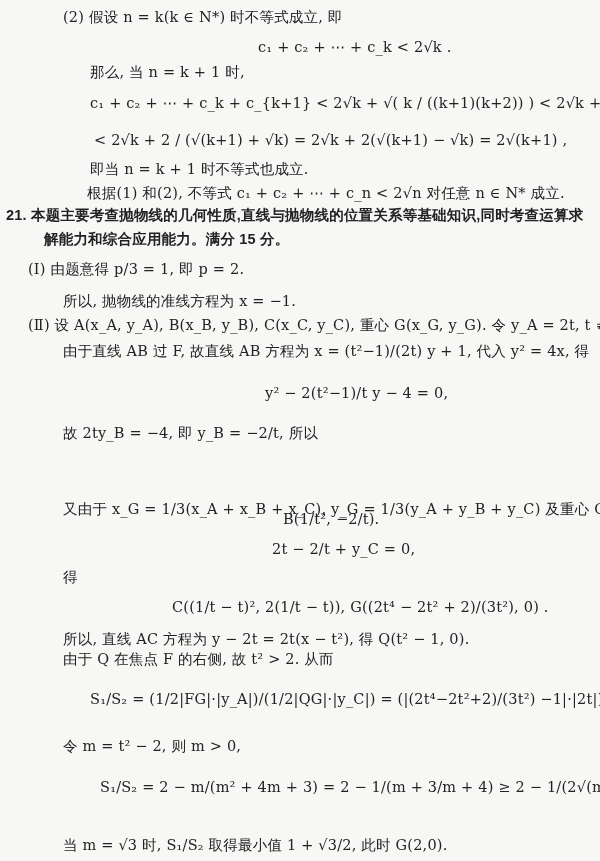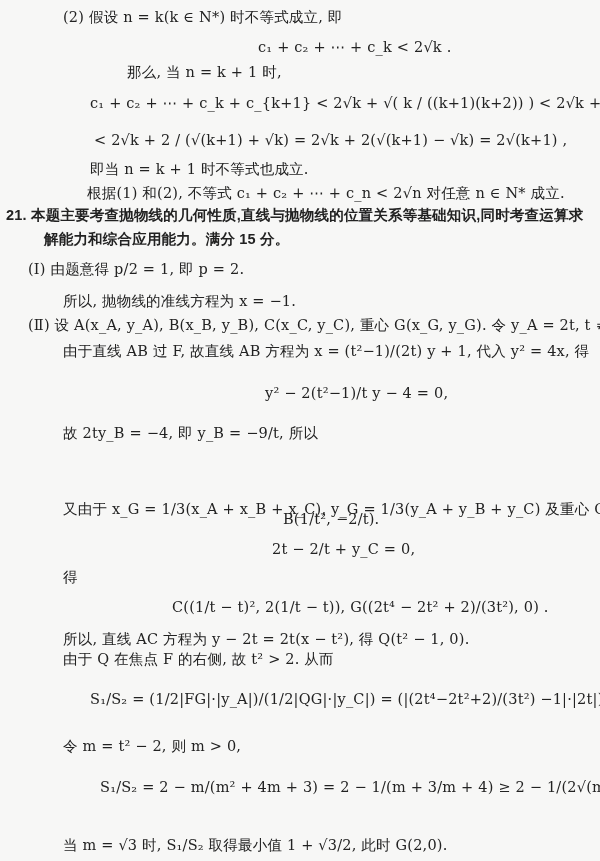--- a/index.html
+++ b/index.html
@@ -7,33 +7,33 @@
        font-family:"DejaVu Serif","Liberation Serif",serif;color:#222;}
   .ln{position:absolute;white-space:nowrap;font-size:14.5px;line-height:18px;letter-spacing:0.2px;}
   .bold{font-weight:bold;font-family:Liberation Sans, sans-serif;font-size:14.5px;}
 </style>
 </head>
 <body>
 
 <div id="page">
     <div class="ln" style="left: 63px; top: 8px; text-align: right;">(2) 假设 n = k(k ∈ N*) 时不等式成立, 即</div>
     <div class="ln" style="left: 258px; top: 38px;">c₁ + c₂ + ⋯ + c_k &lt; 2√k .</div>
-    <div class="ln" style="left: 90px; top: 63px; margin-left: 37px;">那么, 当 n = k + 1 时,</div>
+    <div class="ln" style="left: 90px; top: 63px;">那么, 当 n = k + 1 时,</div>
     <div class="ln" style="left: 90px; top: 94px;">c₁ + c₂ + ⋯ + c_k + c_{k+1} &lt; 2√k + √( k / ((k+1)(k+2)) ) &lt; 2√k + √( 1 / (k+1) )</div>
     <div class="ln" style="left: 94px; top: 131px;">&lt; 2√k + 2 / (√(k+1) + √k) = 2√k + 2(√(k+1) − √k) = 2√(k+1) ,</div>
     <div class="ln" style="left: 90px; top: 160px;">即当 n = k + 1 时不等式也成立.</div>
     <div class="ln" style="left: 63px; top: 184px; margin-left: 24px;">根据(1) 和(2), 不等式 c₁ + c₂ + ⋯ + c_n &lt; 2√n 对任意 n ∈ N* 成立.</div>
     <div class="ln bold" style="left: 6px; top: 206px;">21. 本题主要考查抛物线的几何性质,直线与抛物线的位置关系等基础知识,同时考查运算求</div>
     <div class="ln bold" style="left: 44px; top: 230px;">解能力和综合应用能力。满分 15 分。</div>
-    <div class="ln" style="left: 28px; top: 260px;">(Ⅰ) 由题意得 p/2 = 1, 即 p = 2.</div>
+    <div class="ln" style="left: 28px; top: 260px;">(Ⅰ) 由题意得 p/3 = 1, 即 p = 2.</div>
     <div class="ln" style="left: 63px; top: 292px;">所以, 抛物线的准线方程为 x = −1.</div>
     <div class="ln" style="left: 28px; top: 316px;">(Ⅱ) 设 A(x_A, y_A), B(x_B, y_B), C(x_C, y_C), 重心 G(x_G, y_G). 令 y_A = 2t, t ≠ 0, 则 x_A = t².</div>
     <div class="ln" style="left: 63px; top: 342px;">由于直线 AB 过 F, 故直线 AB 方程为 x = (t²−1)/(2t) y + 1, 代入 y² = 4x, 得</div>
     <div class="ln" style="left: 252px; top: 384px; margin-left: 13px;">y² − 2(t²−1)/t y − 4 = 0,</div>
-    <div class="ln" style="left: 63px; top: 424px;">故 2ty_B = −4, 即 y_B = −9/t, 所以</div>
+    <div class="ln" style="left: 63px; top: 424px;">故 2ty_B = −4, 即 y_B = −2/t, 所以</div>
     <div class="ln" style="left: 283px; top: 464px; margin-top: 46px;">B(1/t², −2/t).</div>
     <div class="ln" style="left: 63px; top: 500px;">又由于 x_G = 1/3(x_A + x_B + x_C), y_G = 1/3(y_A + y_B + y_C) 及重心 G 在 x 轴上, 故</div>
     <div class="ln" style="left: 272px; top: 540px;">2t − 2/t + y_C = 0,</div>
     <div class="ln" style="left: 63px; top: 568px;">得</div>
     <div class="ln" style="left: 172px; top: 598px;">C((1/t − t)², 2(1/t − t)), G((2t⁴ − 2t² + 2)/(3t²), 0) .</div>
     <div class="ln" style="left: 63px; top: 630px;">所以, 直线 AC 方程为 y − 2t = 2t(x − t²), 得 Q(t² − 1, 0).</div>
     <div class="ln" style="left: 63px; top: 650px;">由于 Q 在焦点 F 的右侧, 故 t² &gt; 2. 从而</div>
     <div class="ln" style="left: 90px; top: 690px;">S₁/S₂ = (1/2|FG|·|y_A|)/(1/2|QG|·|y_C|) = (|(2t⁴−2t²+2)/(3t²) −1|·|2t|)/(|t²−1−(2t⁴−2t²+2)/(3t²)|·|2/t − 2t|) = (2t⁴−t²)/(t⁴−1) = 2 − (t²−2)/(t⁴−1) .</div>
     <div class="ln" style="left: 63px; top: 737px;">令 m = t² − 2, 则 m &gt; 0,</div>
     <div class="ln" style="left: 100px; top: 778px;">S₁/S₂ = 2 − m/(m² + 4m + 3) = 2 − 1/(m + 3/m + 4) ≥ 2 − 1/(2√(m·3/m) + 4) = 1 + √3/2 .</div>

